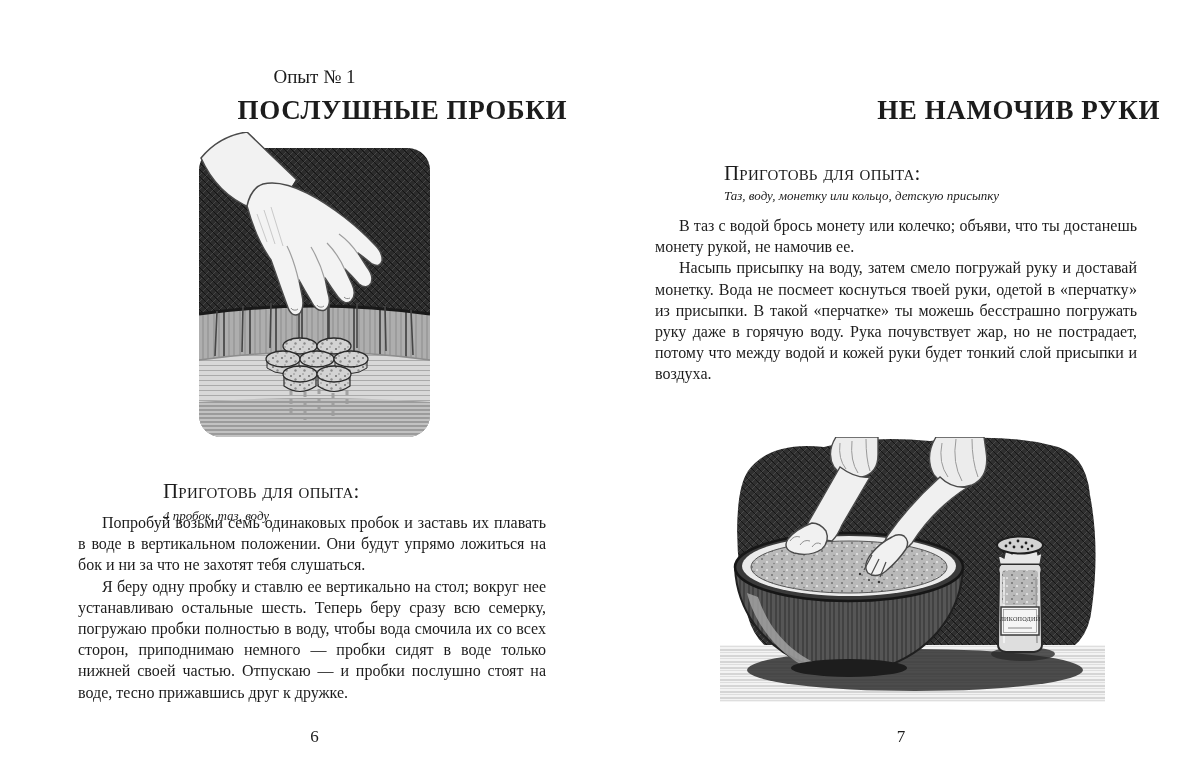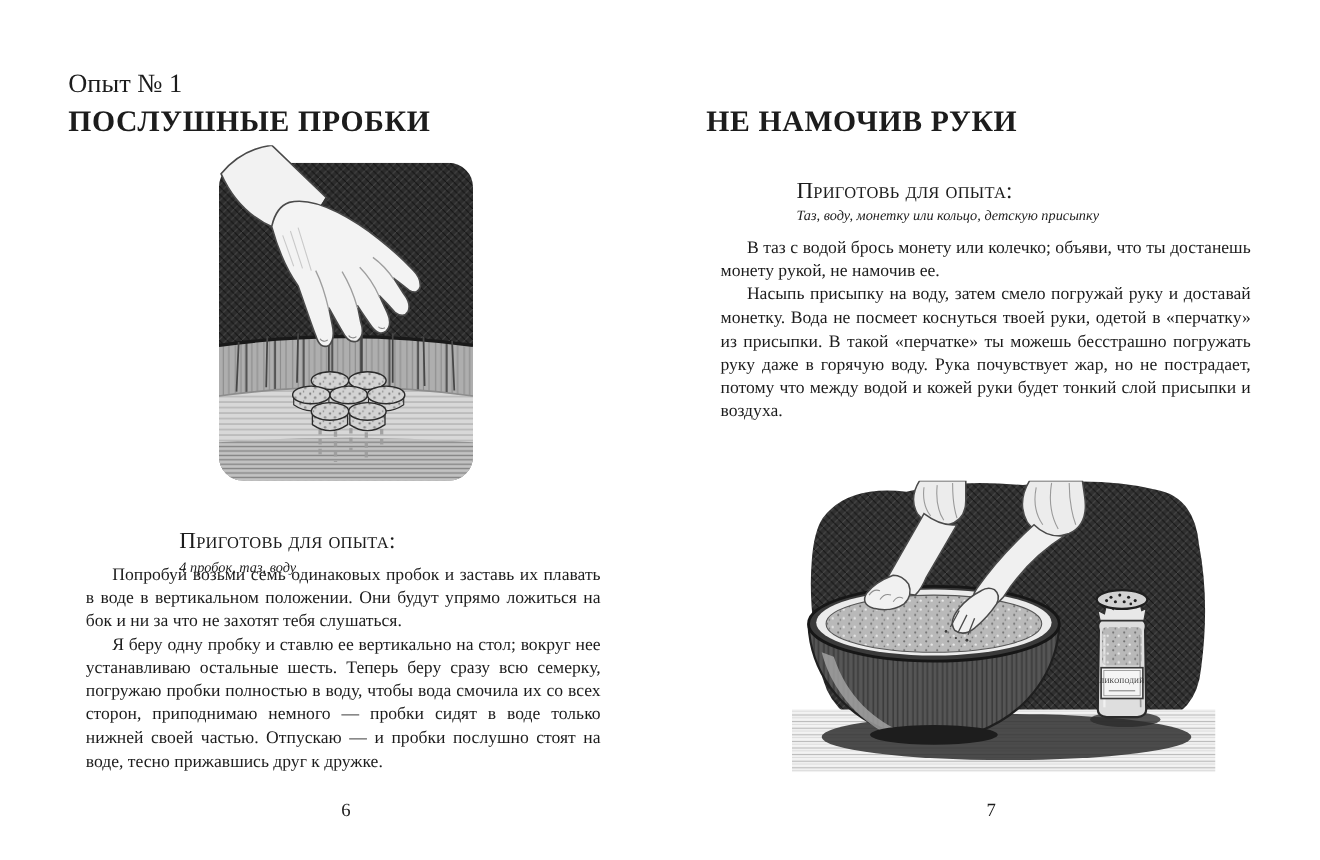--- a/index.html
+++ b/index.html
@@ -4,23 +4,23 @@
 <style>
   html,body{margin:0;padding:0;}
   body{
     width:1200px;height:782px;position:relative;overflow:hidden;
     background:#ffffff;color:#1c1c1c;
     font-family:"Liberation Serif","DejaVu Serif",serif;
   }
   .page{position:absolute;top:0;height:782px;}
   #page-left{left:62px;width:505px;}
   #page-right{left:642px;width:518px;}
-  .exp-label{position:absolute;top:66px;left:0;right:0;
-    font-size:24px;line-height:22px;}
-  .page-title{position:absolute;top:96px;left:0;right:0;text-align:left;
+  .exp-label{position:absolute;top:66px;left:0;right:0;text-align:center;
+    font-size:19px;line-height:22px;}
+  .page-title{position:absolute;top:96px;left:0;right:0;text-align:right;
     font-size:27px;line-height:29px;font-weight:bold;letter-spacing:.6px;margin:0;}
   .prep-heading{position:absolute;margin:16px;font-weight:normal;font-size:21px;
     line-height:22px;font-variant:small-caps;letter-spacing:.2px;}
   #page-left .prep-heading{top:464px;left:85px;}
   #page-right .prep-heading{top:146px;left:66px;}
   .prep-items{position:absolute;margin:16px;font-style:italic;font-size:13px;line-height:23px;}
   #page-left .prep-items{top:488px;left:85px;}
   #page-right .prep-items{top:168px;left:66px;width:345px;}
   .bodytext{position:absolute;font-size:16px;line-height:21.2px;text-align:justify;}
   #page-left .bodytext{top:512px;left:16px;width:468px;}

